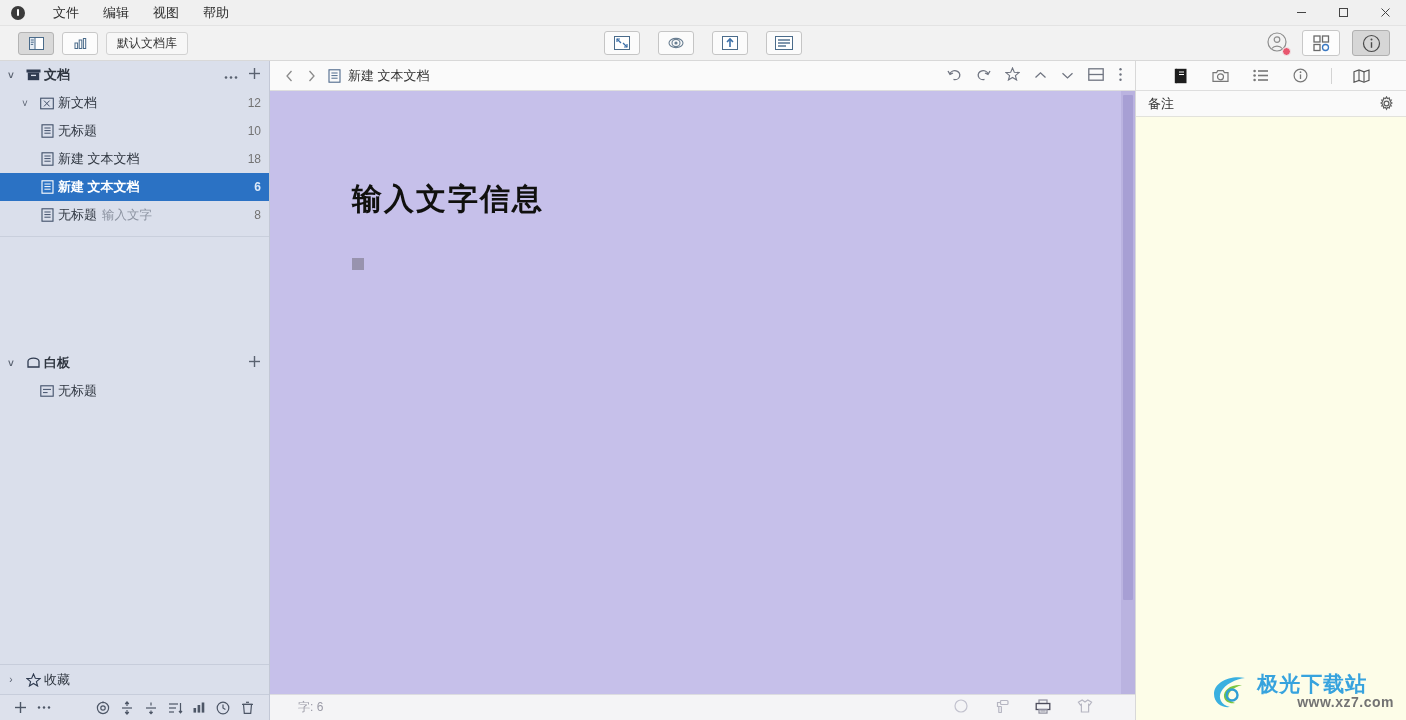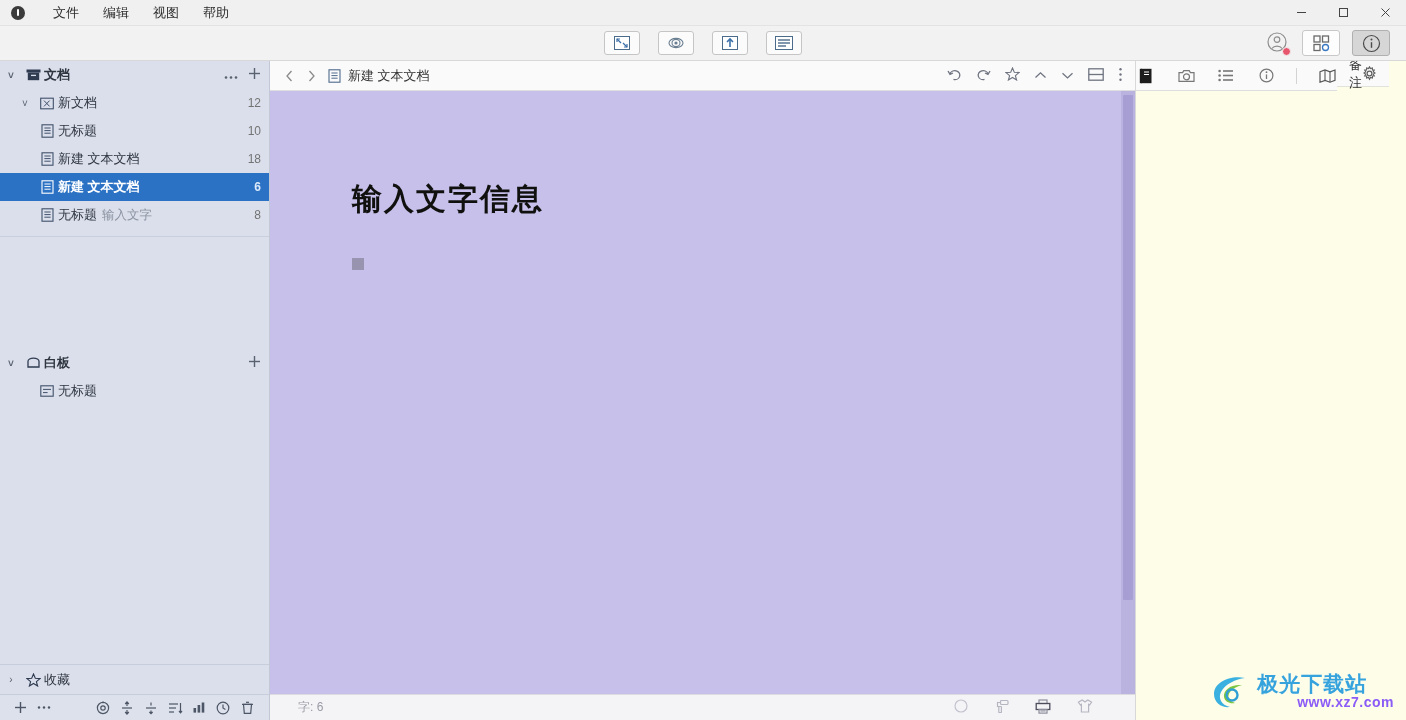--- a/index.html
+++ b/index.html
@@ -139,21 +139,21 @@
   .statusbar {
     height: 26px; background: #f4f4f6; border-top: 1px solid #dcdce0;
     display: flex; align-items: center; padding: 0 28px; flex: 0 0 26px;
     color: #9a9aa6; font-size: 12px;
   }
   .sb-icons { margin-left: auto; display: flex; align-items: center; gap: 26px; color: #b6b6c2; padding-right: 14px; }
 
   
   .rightpanel {
     width: 271px; flex: 0 0 271px; background: #fdfde8;
-    display: flex; flex-direction: row; border-left: 1px solid #d8d8d8;
+    display: flex; flex-direction: column; border-left: 1px solid #d8d8d8;
   }
   .rp-tabs {
     height: 30px; background: #fafafa; border-bottom: 1px solid #dedede;
     display: flex; align-items: center; justify-content: center; gap: 20px; flex: 0 0 30px;
   }
   .rp-tab { display: flex; align-items: center; justify-content: center; color: #777; width: 20px; }
   .rp-tab.active { color: #1d1d1d; }
   .rp-sep { width: 1px; height: 16px; background: #d3d3d3; }
   .rp-head {
     height: 26px; display: flex; align-items: center; padding: 0 12px;
@@ -166,21 +166,21 @@
   
   .watermark {
     position: absolute; right: 12px; bottom: 8px; display: flex; align-items: center;
     gap: 6px; pointer-events: none;
   }
   .wm-text { display: flex; flex-direction: column; line-height: 1.05; }
   .wm-main {
     font-size: 21px; font-weight: bold; color: #37a3dd; letter-spacing: 1px;
     text-shadow: 0 0 1px rgba(255,255,255,.6);
   }
-  .wm-sub { font-size: 14px; font-weight: bold; color: #8b5cf6; letter-spacing: .5px; margin-left: 40px; }
+  .wm-sub { font-size: 14px; font-weight: bold; color: #737373; letter-spacing: .5px; margin-left: 40px; }
 </style>
 </head>
 <body>
 
 <div class="app">
 
   <div class="titlebar">
     <div class="app-logo"></div>
     <div class="menu-item">文件</div>
     <div class="menu-item">编辑</div>
@@ -200,20 +200,39 @@
       <div class="winbtn close">
         <svg width="11" height="11" viewBox="0 0 11 11">
             <line x1="1.5" y1="1.5" x2="9.5" y2="9.5" stroke="currentColor" stroke-width="1"></line>
             <line x1="9.5" y1="1.5" x2="1.5" y2="9.5" stroke="currentColor" stroke-width="1"></line>
           </svg>
       </div>
     </div>
   </div>
 
   <div class="toolbar">
+    <div class="tb-group-left">
+      <div class="tb-btn active">
+        <svg width="15" height="13" viewBox="0 0 15 13">
+          <rect x="0.5" y="0.5" width="14" height="12" fill="#fff" stroke="#4a6b8a"></rect>
+          <rect x="0.5" y="0.5" width="5.5" height="12" fill="#e6ecf3" stroke="#4a6b8a"></rect>
+          <line x1="1.8" y1="3" x2="4.8" y2="3" stroke="#4a6b8a"></line>
+          <line x1="1.8" y1="5.2" x2="4.8" y2="5.2" stroke="#4a6b8a"></line>
+          <line x1="1.8" y1="7.4" x2="4.2" y2="7.4" stroke="#4a6b8a"></line>
+        </svg>
+      </div>
+      <div class="tb-btn">
+        <svg width="15" height="13" viewBox="0 0 15 13">
+          <rect x="2" y="6" width="2.6" height="5.5" fill="none" stroke="#4a6b8a"></rect>
+          <rect x="6.2" y="3" width="2.6" height="8.5" fill="none" stroke="#4a6b8a"></rect>
+          <rect x="10.4" y="1.5" width="2.3" height="10" fill="none" stroke="#4a6b8a"></rect>
+        </svg>
+      </div>
+      <div class="tb-btn text">默认文档库</div>
+    </div>
 
     <div class="tb-group-center">
       <div class="tb-big">
         <svg width="16" height="14" viewBox="0 0 16 14">
           <rect x="0.5" y="0.5" width="15" height="13" fill="#fff" stroke="#4a6b8a"></rect>
           <path d="M6 3 L3 3 L3 6" fill="none" stroke="#3a6fa8" stroke-width="1.2"></path>
           <line x1="3" y1="3" x2="7" y2="7" stroke="#3a6fa8" stroke-width="1.2"></line>
           <path d="M10 11 L13 11 L13 8" fill="none" stroke="#3a6fa8" stroke-width="1.2"></path>
           <line x1="13" y1="11" x2="9" y2="7" stroke="#3a6fa8" stroke-width="1.2"></line>
         </svg>

